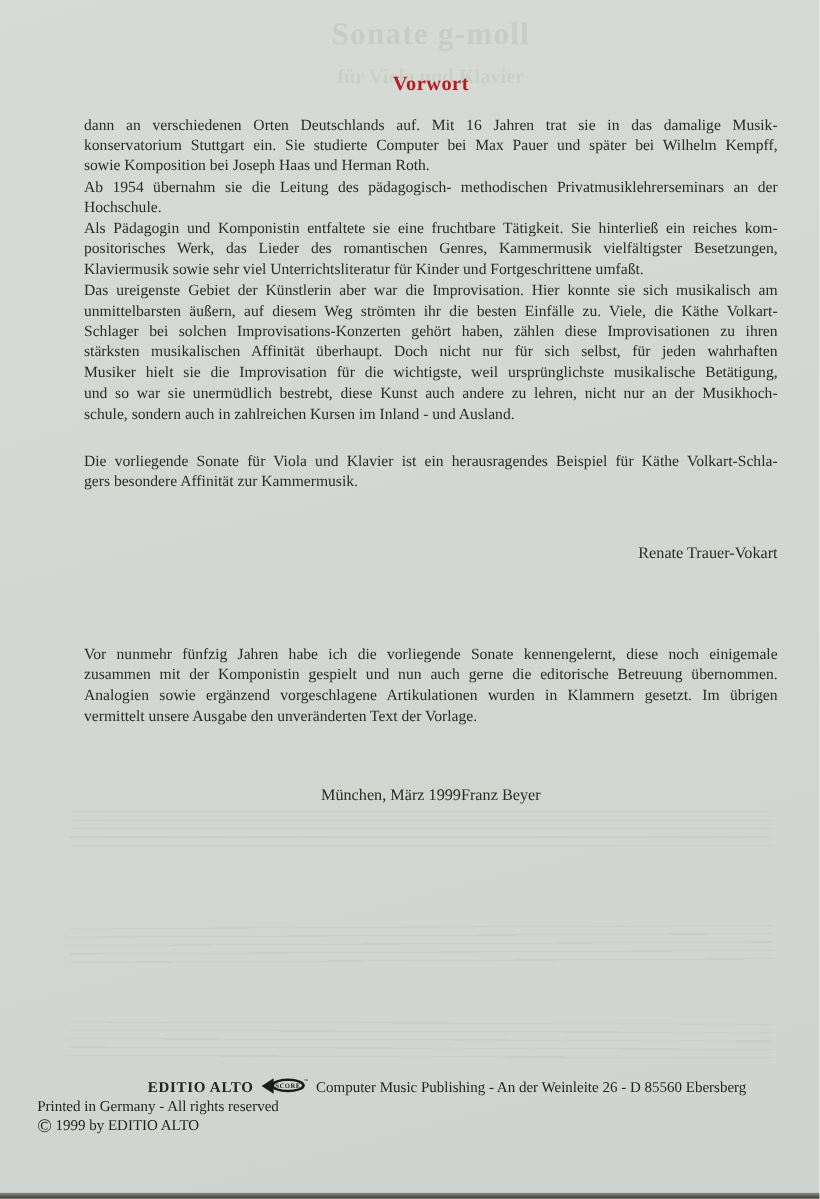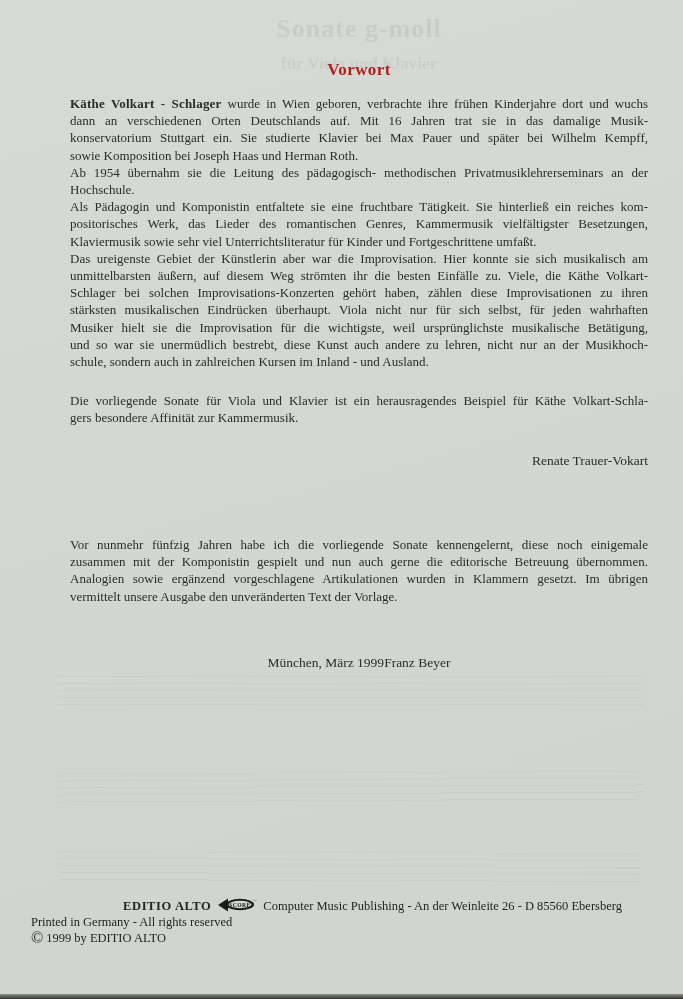--- a/index.html
+++ b/index.html
@@ -61,39 +61,38 @@
   <div class="ghost ghost-title">Sonate g-moll</div>
   <div class="ghost ghost-subtitle">für Viola und Klavier</div>
   <div class="ghost-staff s1"></div>
   <div class="ghost-staff s2"></div>
   <div class="ghost-staff s3"></div>
 
   <div class="heading">Vorwort</div>
 
   <div class="main-text">
       <div class="para">
-        <div class="line"><b>Käthe Volkart - Schlager</b> wurde in Wien geboren, verbrachte ihre frühen Kinderjahre dort und wuchs</div>
         <div class="line">dann an verschiedenen Orten Deutschlands auf. Mit 16 Jahren trat sie in das damalige Musik-</div>
-        <div class="line">konservatorium Stuttgart ein. Sie studierte Klavier bei Max Pauer und später bei Wilhelm Kempff,</div>
+        <div class="line">konservatorium Stuttgart ein. Sie studierte Computer bei Max Pauer und später bei Wilhelm Kempff,</div>
         <div class="line last">sowie Komposition bei Joseph Haas und Herman Roth.</div>
       </div>
       <div class="para">
         <div class="line">Ab 1954 übernahm sie die Leitung des pädagogisch- methodischen Privatmusiklehrerseminars an der</div>
         <div class="line last">Hochschule.</div>
       </div>
       <div class="para">
         <div class="line">Als Pädagogin und Komponistin entfaltete sie eine fruchtbare Tätigkeit. Sie hinterließ ein reiches kom-</div>
         <div class="line">positorisches Werk, das Lieder des romantischen Genres, Kammermusik vielfältigster Besetzungen,</div>
         <div class="line last">Klaviermusik sowie sehr viel Unterrichtsliteratur für Kinder und Fortgeschrittene umfaßt.</div>
       </div>
       <div class="para">
         <div class="line">Das ureigenste Gebiet der Künstlerin aber war die Improvisation. Hier konnte sie sich musikalisch am</div>
         <div class="line">unmittelbarsten äußern, auf diesem Weg strömten ihr die besten Einfälle zu. Viele, die Käthe Volkart-</div>
         <div class="line">Schlager bei solchen Improvisations-Konzerten gehört haben, zählen diese Improvisationen zu ihren</div>
-        <div class="line">stärksten musikalischen Eindrücken überhaupt. Viola nicht nur für sich selbst, für jeden wahrhaften</div>
+        <div class="line">stärksten musikalischen Affinität überhaupt. Doch nicht nur für sich selbst, für jeden wahrhaften</div>
         <div class="line">Musiker hielt sie die Improvisation für die wichtigste, weil ursprünglichste musikalische Betätigung,</div>
         <div class="line">und so war sie unermüdlich bestrebt, diese Kunst auch andere zu lehren, nicht nur an der Musikhoch-</div>
         <div class="line last">schule, sondern auch in zahlreichen Kursen im Inland - und Ausland.</div>
       </div>
       <div class="para spaced">
         <div class="line">Die vorliegende Sonate für Viola und Klavier ist ein herausragendes Beispiel für Käthe Volkart-Schla-</div>
         <div class="line last">gers besondere Affinität zur Kammermusik.</div>
       </div>
     </div>
 

